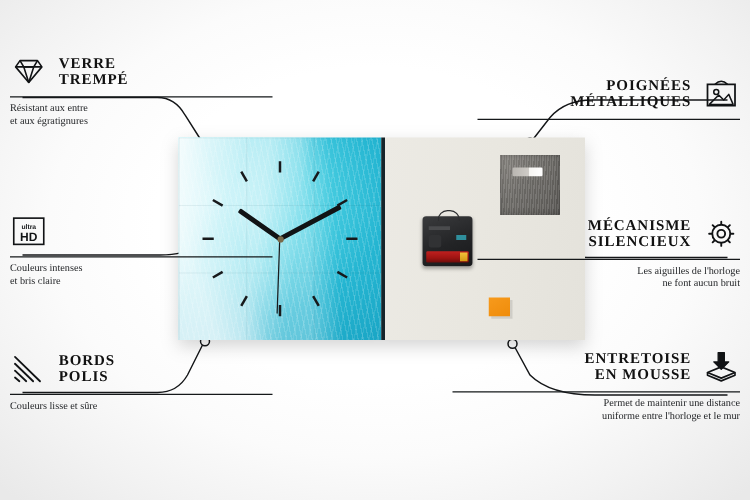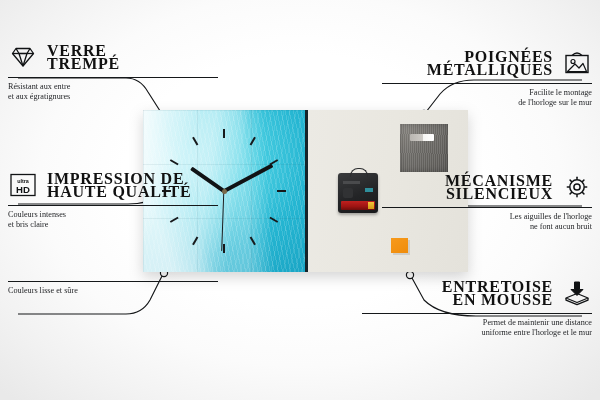--- a/index.html
+++ b/index.html
@@ -34,21 +34,21 @@
     display: flex;
     align-items: center;
     gap: 9px;
     height: 34px;
   }
   .feature.right .ftitle-row { justify-content: flex-end; }
 
   .ftitle {
     font-family: "Liberation Serif", serif;
     font-weight: bold;
-    font-size: 16px;
+    font-size: 12px;
     letter-spacing: 0.75px;
     line-height: 13.5px;
     color: #111111;
     text-transform: uppercase;
     white-space: pre-line;
   }
 
   .rule {
     height: 0;
     border-top: 1.15px solid #15181a;
@@ -350,47 +350,55 @@
 et aux égratignures</div>
   </div>
 
   <div class="feature left" style="top:168px;">
     <div class="ftitle-row">
       <svg class="icon" width="30" height="26" viewBox="0 0 30 26">
         <rect x="3" y="2.5" width="24" height="21" fill="none" stroke="#111315" stroke-width="1.3"></rect>
         <text x="15" y="11" text-anchor="middle" font-family="Liberation Sans, sans-serif" font-size="5.4" font-weight="bold" fill="#111315">ultra</text>
         <text x="15" y="20.5" text-anchor="middle" font-family="Liberation Sans, sans-serif" font-size="9.6" font-weight="bold" fill="#111315">HD</text>
       </svg>
-      <div class="ftitle">IMPRESSION DE
-HAUTE QUALITÉ</div>
     </div>
     <div class="rule"></div>
     <div class="fdesc">Couleurs intenses
 et bris claire</div>
   </div>
 
   <div class="feature left" style="top:278px;">
+    <div class="ftitle-row">
+      <svg class="icon" width="30" height="26" viewBox="0 0 30 26">
+        <g stroke="#111315" stroke-width="1.45" stroke-linecap="round">
+          <path d="M4,3.5 L24,23"></path>
+          <path d="M4,9 L18.5,23"></path>
+          <path d="M4,14.5 L13,23"></path>
+          <path d="M4,20 L7.5,23"></path>
+        </g>
+      </svg>
+      <div class="ftitle">BORDS
+POLIS</div>
+    </div>
     <div class="rule"></div>
     <div class="fdesc">Couleurs lisse et sûre</div>
   </div>
 
-  <div class="feature right" style="top:46px;">
+  <div class="feature right" style="top:58px;">
     <div class="ftitle-row">
       <div class="ftitle">POIGNÉES
 MÉTALLIQUES</div>
       <svg class="icon" width="30" height="26" viewBox="0 0 30 26">
         <path d="M10,5.5 Q15,0.5 20,5.5" fill="none" stroke="#111315" stroke-width="1.3"></path>
         <rect x="4" y="5.5" width="22" height="17" fill="none" stroke="#111315" stroke-width="1.4"></rect>
         <circle cx="11" cy="11.5" r="2" fill="none" stroke="#111315" stroke-width="1.2"></circle>
         <path d="M5.5,21.5 L13,14 L17,18 L21,13.5 L24.5,21.5 Z" fill="none" stroke="#111315" stroke-width="1.2" stroke-linejoin="round"></path>
       </svg>
     </div>
     <div class="rule"></div>
-    <div class="fdesc">Facilite le montage
-de l'horloge sur le mur</div>
   </div>
 
   <div class="feature right" style="top:170px;">
     <div class="ftitle-row">
       <div class="ftitle">MÉCANISME
 SILENCIEUX</div>
       <svg class="icon" width="30" height="26" viewBox="0 0 30 26">
         <g fill="none" stroke="#111315" stroke-width="1.5" stroke-linecap="round">
           <circle cx="15" cy="13" r="7.2"></circle>
           <circle cx="15" cy="13" r="3.1"></circle>

